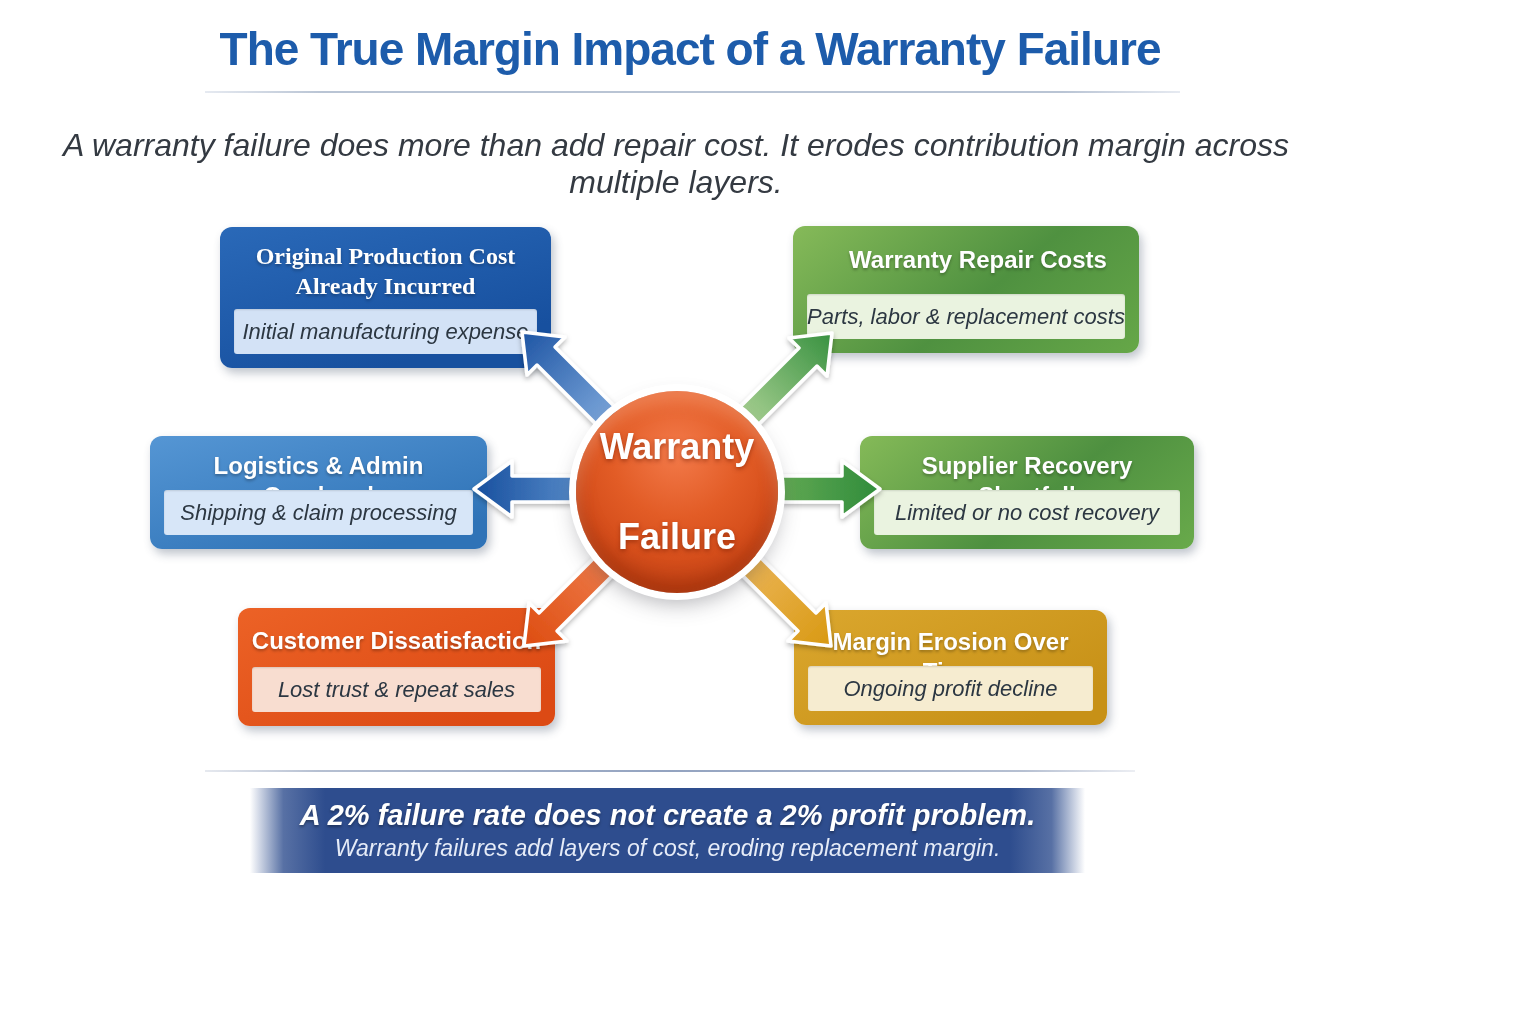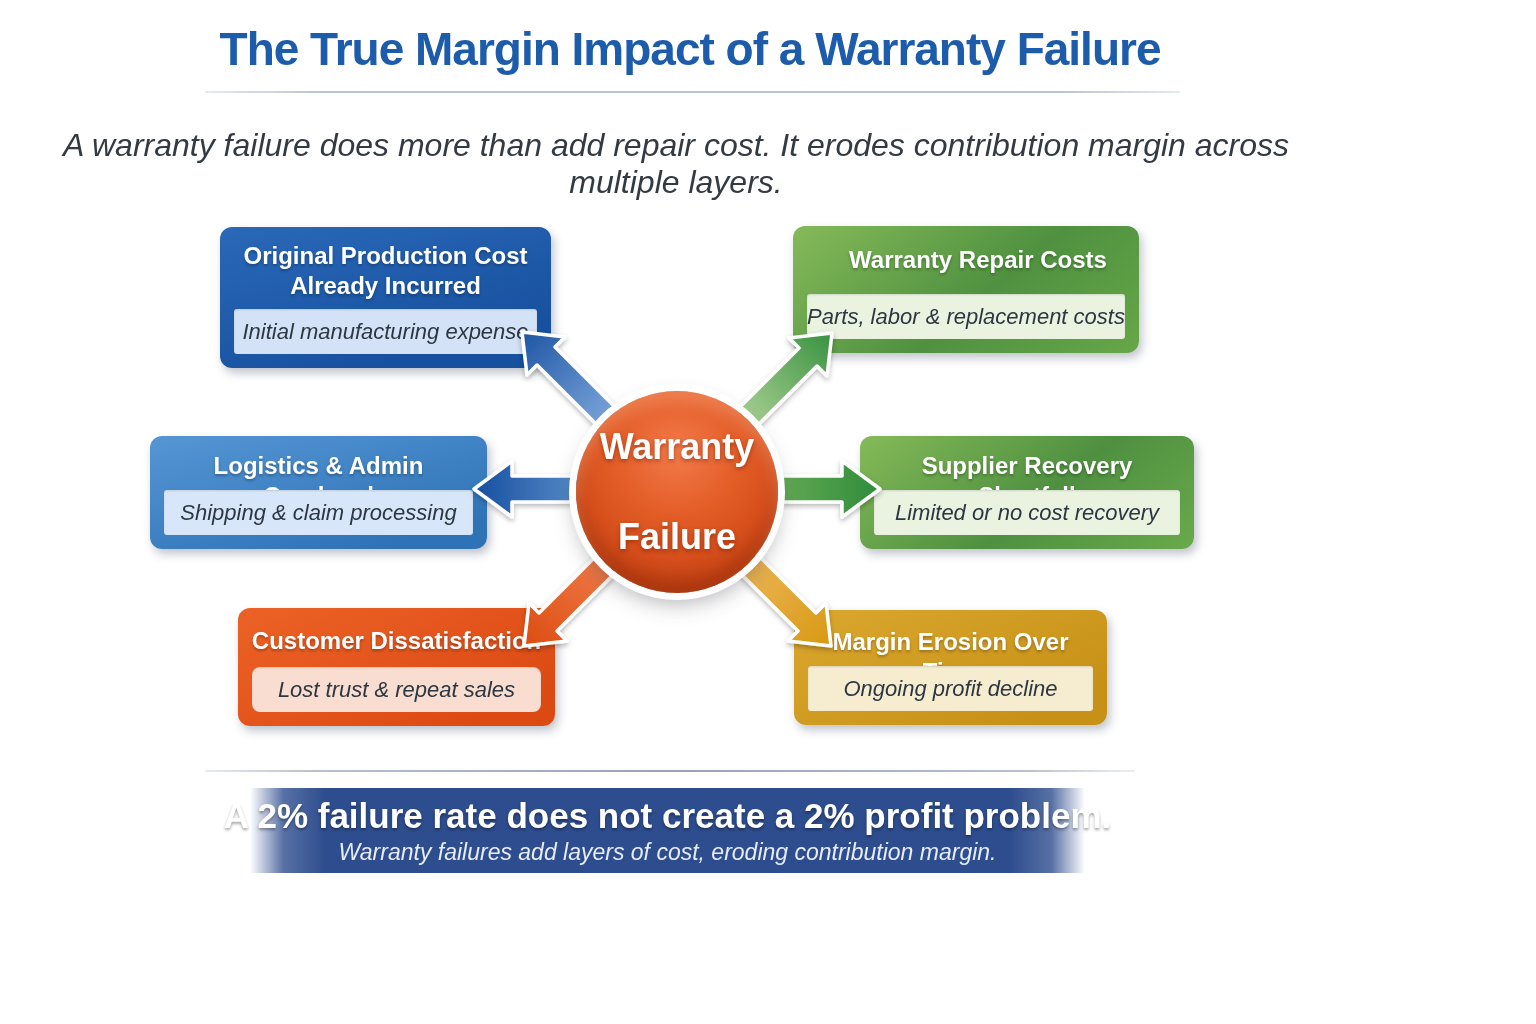--- a/index.html
+++ b/index.html
@@ -26,34 +26,34 @@
   .node-title{
     color:#fff;font-weight:bold;text-align:center;font-size:24px;line-height:30px;
     text-shadow:0 2px 3px rgba(0,0,0,.28);padding:0 12px;
   }
   .node-detail{
     position:absolute;left:14px;right:14px;bottom:14px;height:45px;line-height:45px;
     text-align:center;font-style:italic;font-size:22px;color:#2c3742;border-radius:3px;
     box-shadow:inset 0 1px 2px rgba(0,0,0,.12);white-space:nowrap;overflow:hidden;
   }
   .node--opc{left:220px;top:227px;width:331px;height:141px;background:linear-gradient(165deg,#2a69b8 0%,#17509f 80%);}
-  .node--opc .node-title{padding-top:14px;}
+  .node--opc .node-title{padding-top:14px;font-family:Liberation Serif, serif;}
   .node--opc .node-detail{background:#d3e2f6;}
   .node--wrc{left:793px;top:226px;width:322px;height:127px;background:linear-gradient(140deg,#86ba59 0%,#4f9140 55%,#66a748 100%);padding-left:24px;}
   .node--wrc .node-title{padding-top:19px;}
   .node--wrc .node-detail{background:#eaf3e0;}
   .node--lao{left:150px;top:436px;width:337px;height:113px;background:linear-gradient(165deg,#5596d4 0%,#2f73b7 85%);}
   .node--lao .node-title{padding-top:15px;}
   .node--lao .node-detail{background:#d7e6f8;}
   .node--srs{left:860px;top:436px;width:334px;height:113px;background:linear-gradient(140deg,#85ba58 0%,#4e9040 55%,#69aa4b 100%);}
   .node--srs .node-title{padding-top:15px;}
   .node--srs .node-detail{background:#eaf3e0;}
   .node--cd{left:238px;top:608px;width:317px;height:118px;background:linear-gradient(155deg,#ec6226 0%,#dc4a14 85%);}
   .node--cd .node-title{padding-top:18px;}
-  .node--cd .node-detail{background:#f8ddd0;border-radius:8px;}
+  .node--cd .node-detail{background:#f8ddd0;}
   .node--meo{left:794px;top:610px;width:313px;height:115px;background:linear-gradient(155deg,#dba72e 0%,#c79117 85%);}
   .node--meo .node-title{padding-top:17px;}
   .node--meo .node-detail{background:#f6ecd0;margin-top:20px;}
   
   .arrows{position:absolute;left:0;top:0;width:1536px;height:1024px;z-index:4;pointer-events:none;}
   
   .hub{
     position:absolute;left:576px;top:391px;width:202px;height:202px;border-radius:50%;z-index:6;
     background:radial-gradient(circle at 50% 30%, #f37a4a 0%, #e25c26 38%, #d54e1b 62%, #bf4114 84%, #b03a10 100%);
     box-shadow:0 0 0 7px #ffffff, 0 10px 22px rgba(60,60,70,.40),
@@ -65,21 +65,21 @@
   .rule-bottom{
     position:absolute;left:205px;top:770px;width:930px;height:2px;
     background:linear-gradient(90deg,#e6e9ef 0%,#b6c0d2 12%,#93a3c0 50%,#b6c0d2 88%,#eceef3 100%);
   }
   .banner{
     position:absolute;left:250px;top:788px;width:835px;height:85px;z-index:2;
     background:linear-gradient(90deg, rgba(46,77,142,0) 0%, rgba(46,77,142,.8) 4%, #2e4d8e 9%, #2e4d8e 91%, rgba(46,77,142,.8) 96%, rgba(46,77,142,0) 100%);
     display:flex;flex-direction:column;align-items:center;justify-content:center;gap:3px;
   }
   .banner-headline{
-    color:#ffffff;font-weight:bold;font-size:35px;
+    color:#ffffff;font-weight:bold;font-style:italic;font-size:29px;
     text-shadow:0 2px 3px rgba(0,0,0,.35);white-space:nowrap;
   }
   .banner-subtext{color:#e6ecf8;font-style:italic;font-size:23px;white-space:nowrap;}
 </style>
 </head>
 <body>
 
 <div class="stage">
 
   <h1 class="title">The True Margin Impact of a Warranty Failure</h1>
@@ -156,16 +156,16 @@
   </svg>
 
   <div class="hub">
     <div class="hub-line">Warranty</div>
     <div class="hub-line">Failure</div>
   </div>
 
   <div class="rule-bottom"></div>
   <div class="banner">
     <div class="banner-headline">A 2% failure rate does not create a 2% profit problem.</div>
-    <div class="banner-subtext">Warranty failures add layers of cost, eroding contribution margin.</div>
+    <div class="banner-subtext">Warranty failures add layers of cost, eroding replacement margin.</div>
   </div>
 
 </div>
 
 </body></html>

